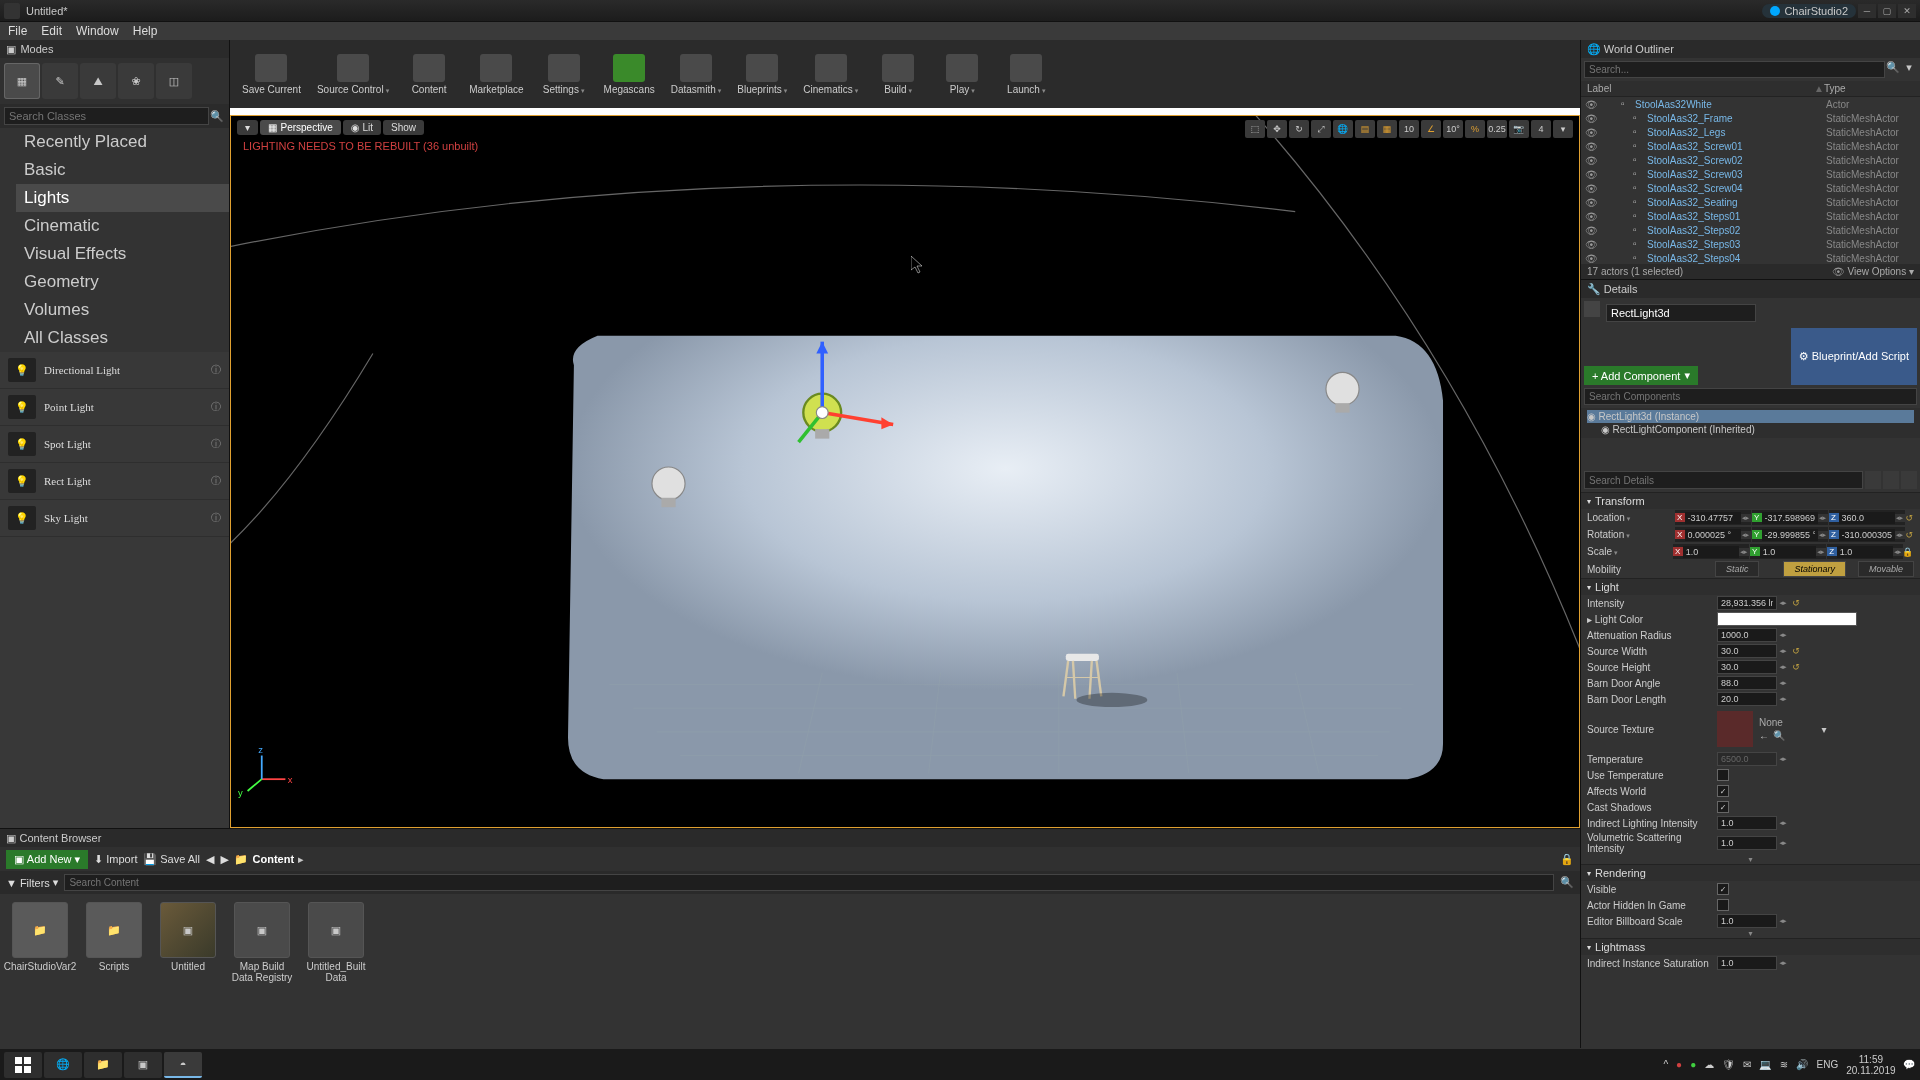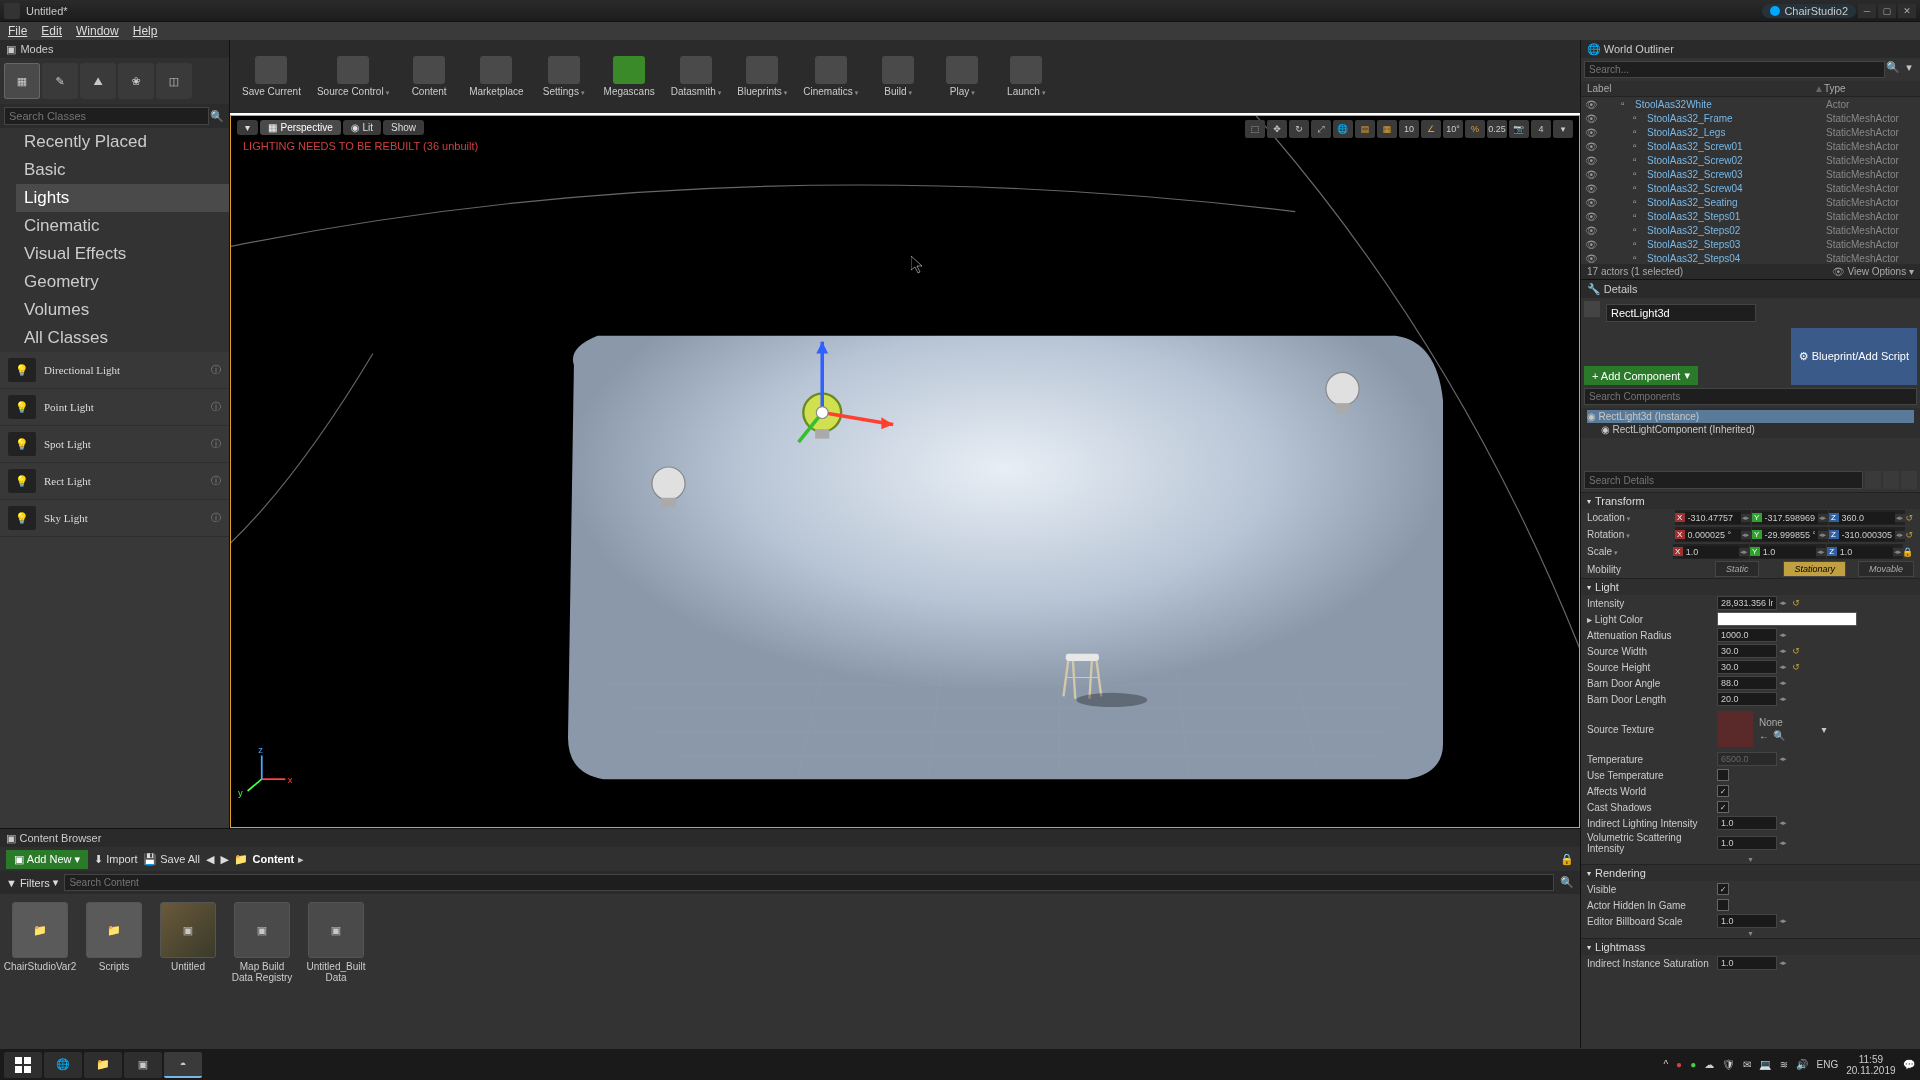--- a/index.html
+++ b/index.html
@@ -8,27 +8,27 @@
 
 .titlebar { height:22px; background:linear-gradient(#2a2a2a,#1c1c1c); display:flex; align-items:center; padding:0 4px; border-bottom:1px solid #111; }
 .titlebar .ue-logo{width:16px;height:16px;background:#333;border-radius:2px;margin-right:6px;}
 .titlebar .spacer{flex:1;}
 .winbtn{width:18px;height:14px;background:#2e2e2e;margin-left:2px;display:flex;align-items:center;justify-content:center;font-size:9px;color:#aaa;}
 .project-pill{display:flex;align-items:center;gap:4px;background:#25323a;padding:1px 8px;border-radius:8px;}
 .project-pill .dot{width:10px;height:10px;border-radius:50%;background:#00a8ff;}
 
 
 .menubar{height:18px;background:#3a3a3a;display:flex;align-items:center;gap:14px;padding:0 8px;color:#ddd;font-size:12px;}
-.menubar span{cursor:default;text-decoration:underline;}
+.menubar span{cursor:default;}
 
 
 .app{display:grid;grid-template-columns:230px 1fr 340px;grid-template-rows:75px auto 265px;height:1018px;}
 
 
-.toolbar{grid-column:2/3;grid-row:1/2;background:#2b2b2b;display:flex;align-items:center;padding:4px 8px;gap:8px;border-bottom:2px solid #ffffff;}
+.toolbar{grid-column:2/3;grid-row:1/2;background:#2b2b2b;display:flex;align-items:center;padding:4px 8px;gap:8px;border-bottom:7px solid #ffffff;}
 .tbtn{display:flex;flex-direction:column;align-items:center;gap:2px;min-width:56px;padding:2px 4px;}
 .tbtn .ico{width:32px;height:28px;background:#4a4a4a;border-radius:3px;}
 .tbtn.green .ico{background:#3a8a2a;}
 .tbtn .lab{font-size:10px;color:#ccc;}
 .tbtn .tri{font-size:7px;color:#888;margin-left:2px;}
 
 
 .leftpanel{grid-column:1/2;grid-row:1/3;background:#333;border-right:1px solid #111;display:flex;flex-direction:column;}
 .modes-header{height:18px;background:#2a2a2a;display:flex;align-items:center;padding:0 6px;color:#ccc;font-size:11px;}
 .modes-tabs{height:46px;background:#303030;display:flex;align-items:center;padding:0 4px;gap:2px;}

